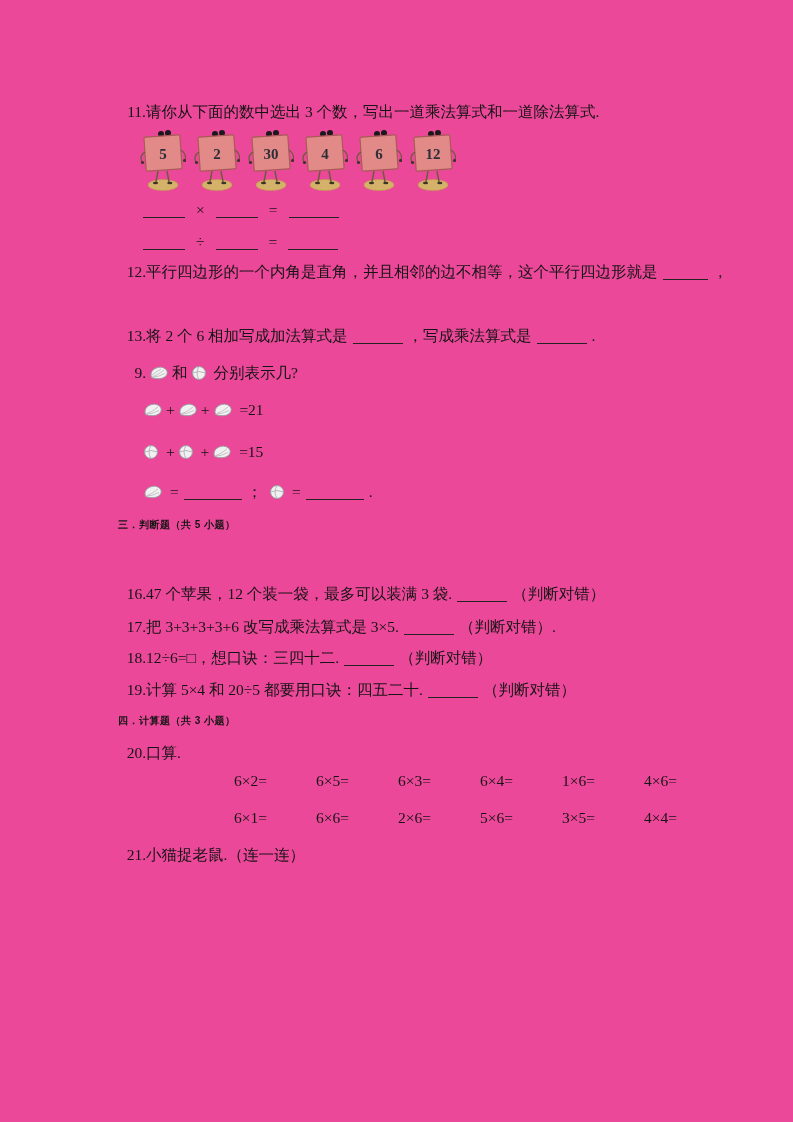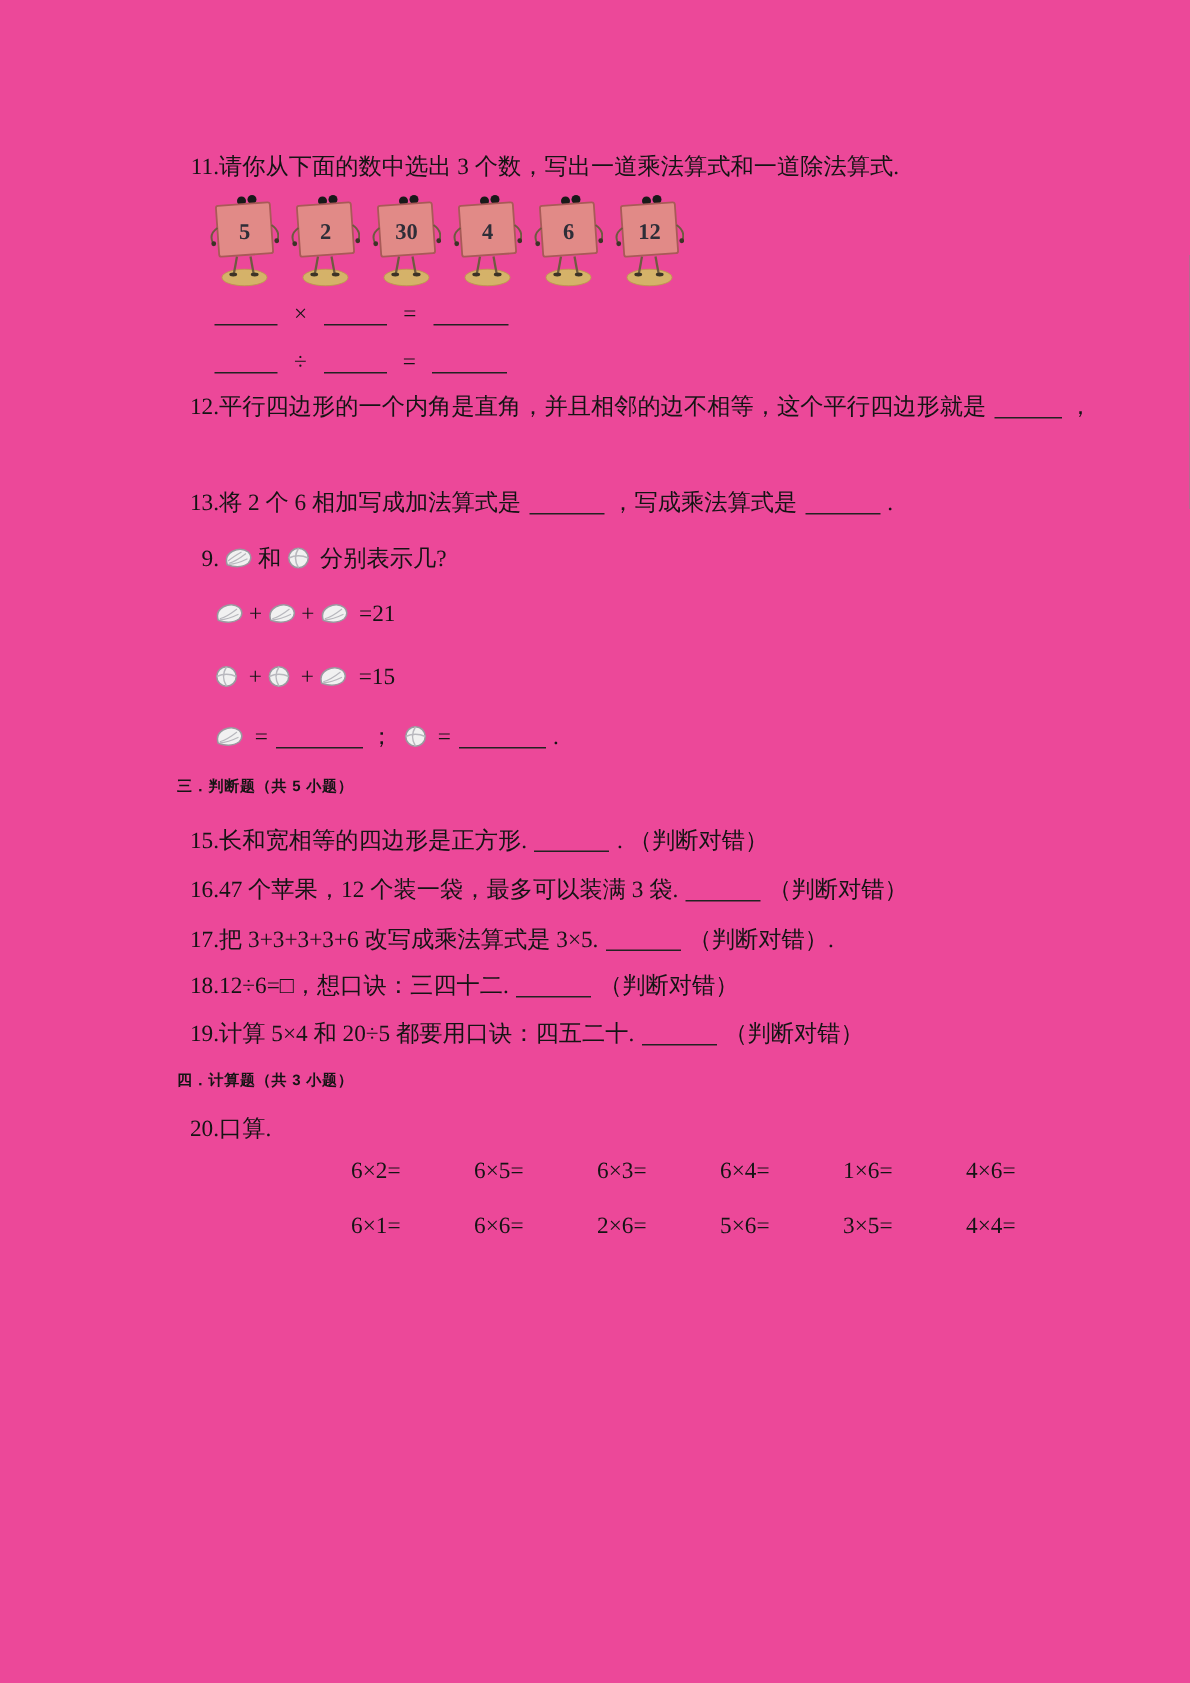--- a/index.html
+++ b/index.html
@@ -216,23 +216,20 @@
         <path d="M3.5,12.2 Q9,12 16,8.5" stroke="#b8b8be" fill="none" stroke-width="0.8"></path>
       </svg> <span>=</span><span class="blank w58"></span><span>；</span> <svg class="icon" width="16" height="16" viewBox="0 0 16 16">
         <circle cx="8" cy="8" r="6.5" fill="#f1f1f1" stroke="#9a9aa0"></circle>
         <path d="M8,1.5 Q4,8 8,14.5" stroke="#b8b8be" fill="none"></path>
         <path d="M1.5,8 Q8,5 14.5,8" stroke="#b8b8be" fill="none"></path>
       </svg> <span>=</span><span class="blank w58"></span><span>.</span>
   </div>
 
   <div class="line sec-header" style="top:514px">三．判断题（共 5 小题）</div>
 
-  <div class="line" style="top:550px">
-    <span class="qnum">15.</span><span>长和宽相等的四边形是正方形.</span><span class="blank w50"></span><span>.</span> <span>（判断对错）</span>
-  </div>
 
   <div class="line" style="top:583px">
     <span class="qnum">16.</span><span>47 个苹果，12 个装一袋，最多可以装满 3 袋.</span><span class="blank w50"></span><span>（判断对错）</span>
   </div>
 
   <div class="line" style="top:616px">
     <span class="qnum">17.</span><span>把 3+3+3+3+6 改写成乘法算式是 3×5.</span><span class="blank w50"></span><span>（判断对错）.</span>
   </div>
 
   <div class="line" style="top:647px">
@@ -259,14 +256,17 @@
   </div>
   <div class="calc-row" style="top:809px">
     <span class="calc-cell">6×1=</span>
     <span class="calc-cell">6×6=</span>
     <span class="calc-cell">2×6=</span>
     <span class="calc-cell">5×6=</span>
     <span class="calc-cell">3×5=</span>
     <span class="calc-cell">4×4=</span>
   </div>
 
+  <div class="line" style="top:844px">
+    <span class="qnum">21.</span><span>小猫捉老鼠.（连一连）</span>
+  </div>
 
 </div>
 
 </body></html>

